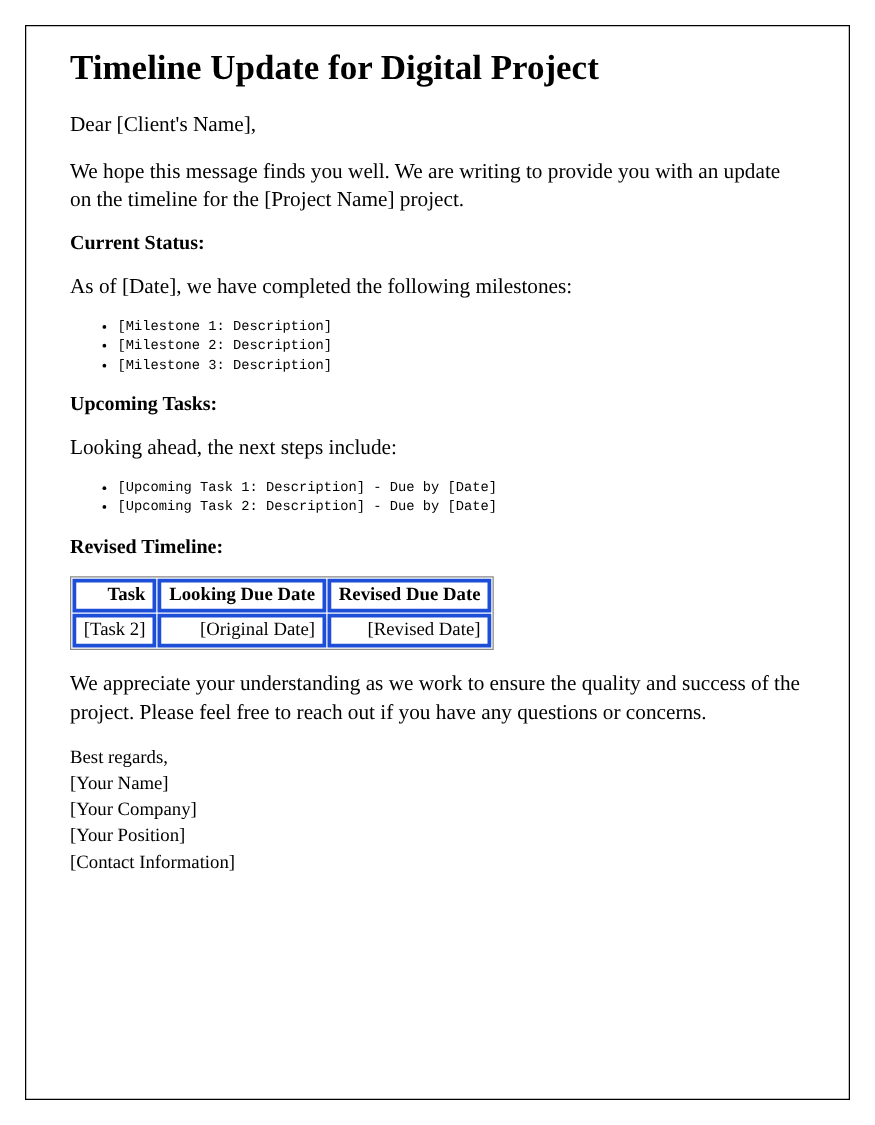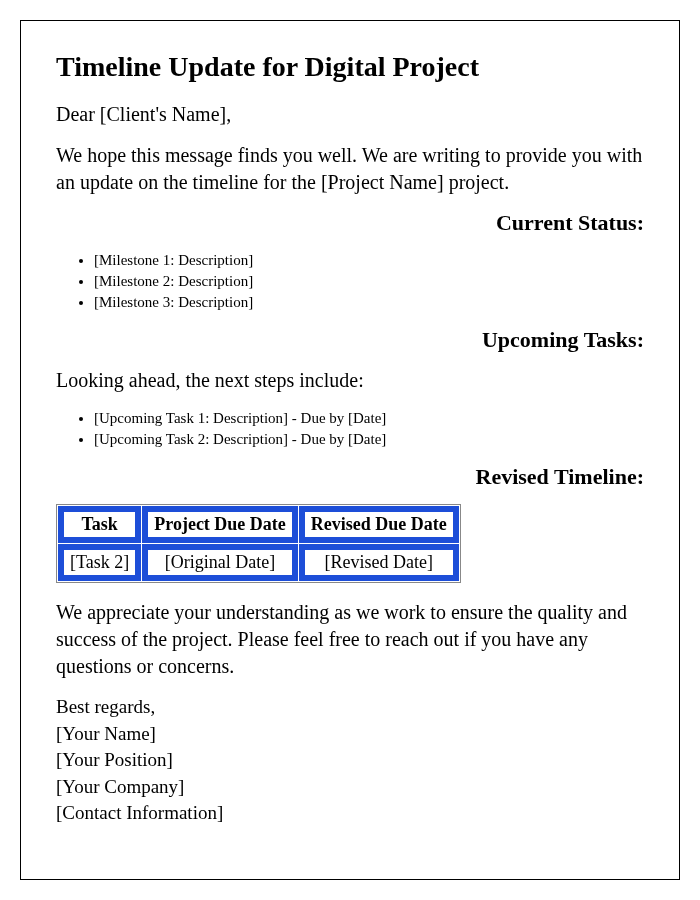--- a/index.html
+++ b/index.html
@@ -9,110 +9,111 @@
     }
     body {
       font-family: "Times New Roman", Times, serif;
       background: #ffffff;
       width: 700px;
       height: 900px;
       padding: 20px;
     }
     .document {
       border: 1px solid #000;
-      padding: 30px 35px;
+      padding: 18px 35px;
       height: 100%;
     }
     h1 {
       font-size: 28px;
       font-weight: bold;
       margin-bottom: 18px;
     }
     h2 {
-      font-size: 22px;
+      font-size: 16px;
       font-weight: bold;
       margin-bottom: 14px;
-      text-align: right;
     }
     p {
-      font-size: 20px;
+      font-size: 17px;
       margin-bottom: 14px;
       line-height: 1.35;
     }
     ul {
       margin-left: 38px;
       margin-bottom: 14px;
     }
     li {
-      font-size: 15px;
+      font-size: 11px;
       line-height: 1.4;
+      font-family: Liberation Mono, monospace;
     }
     table {
       border-collapse: separate;
       border-spacing: 1px;
       border: 1px solid #888;
       margin-bottom: 16px;
     }
     th, td {
-      border: 6px solid #1d4ed8;
+      border: 3px solid #1d4ed8;
       padding: 2px 6px;
-      font-size: 18px;
-      text-align: center;
+      font-size: 15px;
+      text-align: right;
     }
     th {
       font-weight: bold;
     }
     .sig-line {
-      font-size: 19px;
+      font-size: 15px;
       line-height: 1.4;
     }
   </style>
 </head>
 <body>
 
 <div class="document">
   <h1>Timeline Update for Digital Project</h1>
 
   <p>Dear [Client's Name],</p>
 
   <p>We hope this message finds you well. We are writing to provide you with an update on the timeline for the [Project Name] project.</p>
 
   <h2>Current Status:</h2>
+  <p>As of [Date], we have completed the following milestones:</p>
   <ul>
     <li>[Milestone 1: Description]</li>
     <li>[Milestone 2: Description]</li>
     <li>[Milestone 3: Description]</li>
   </ul>
 
   <h2>Upcoming Tasks:</h2>
   <p>Looking ahead, the next steps include:</p>
   <ul>
     <li>[Upcoming Task 1: Description] - Due by [Date]</li>
     <li>[Upcoming Task 2: Description] - Due by [Date]</li>
   </ul>
 
   <h2>Revised Timeline:</h2>
 
   <table>
     <tbody>
         <tr>
       <th>Task</th>
-      <th>Project Due Date</th>
+      <th>Looking Due Date</th>
       <th>Revised Due Date</th>
     </tr>
     <tr>
       <td>[Task 2]</td>
       <td>[Original Date]</td>
       <td>[Revised Date]</td>
     </tr>
   </tbody>
     </table>
 
   <p>We appreciate your understanding as we work to ensure the quality and success of the project. Please feel free to reach out if you have any questions or concerns.</p>
 
   <div>
     <div class="sig-line">Best regards,</div>
     <div class="sig-line">[Your Name]</div>
+    <div class="sig-line">[Your Company]</div>
     <div class="sig-line">[Your Position]</div>
-    <div class="sig-line">[Your Company]</div>
     <div class="sig-line">[Contact Information]</div>
   </div>
 </div>
 
 </body></html>

